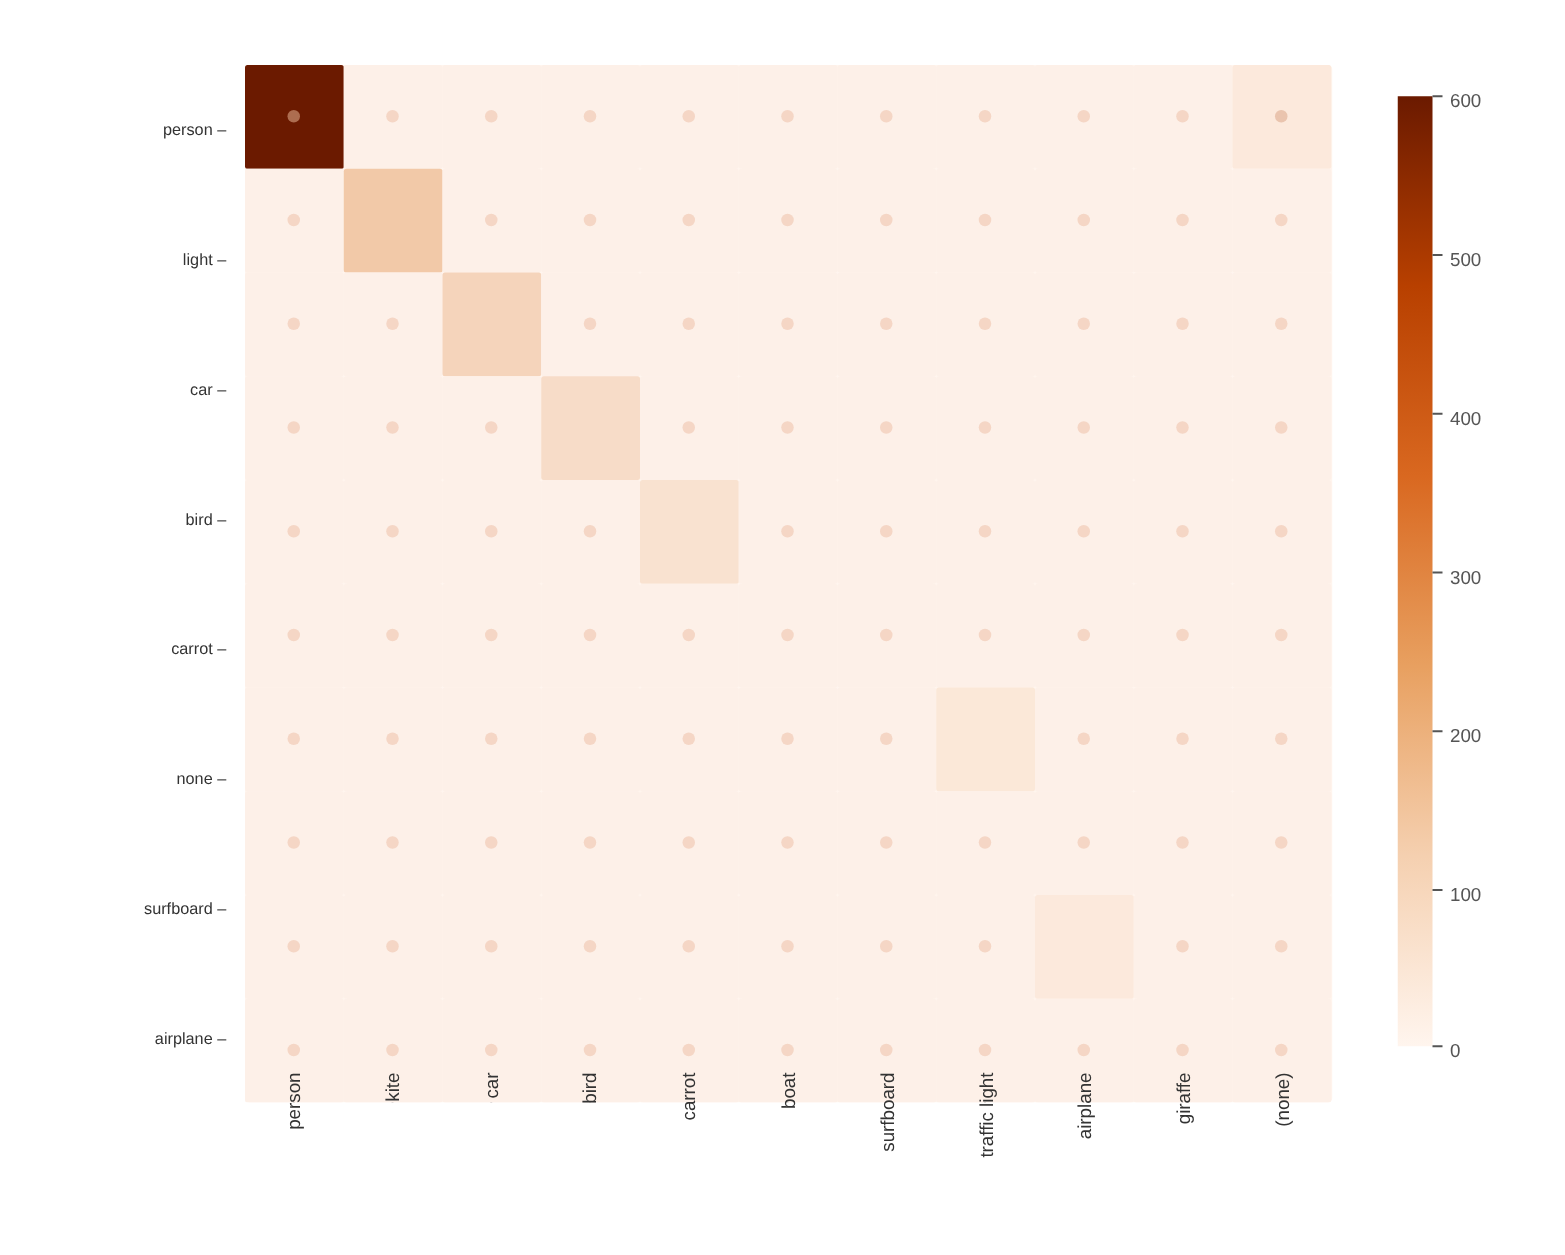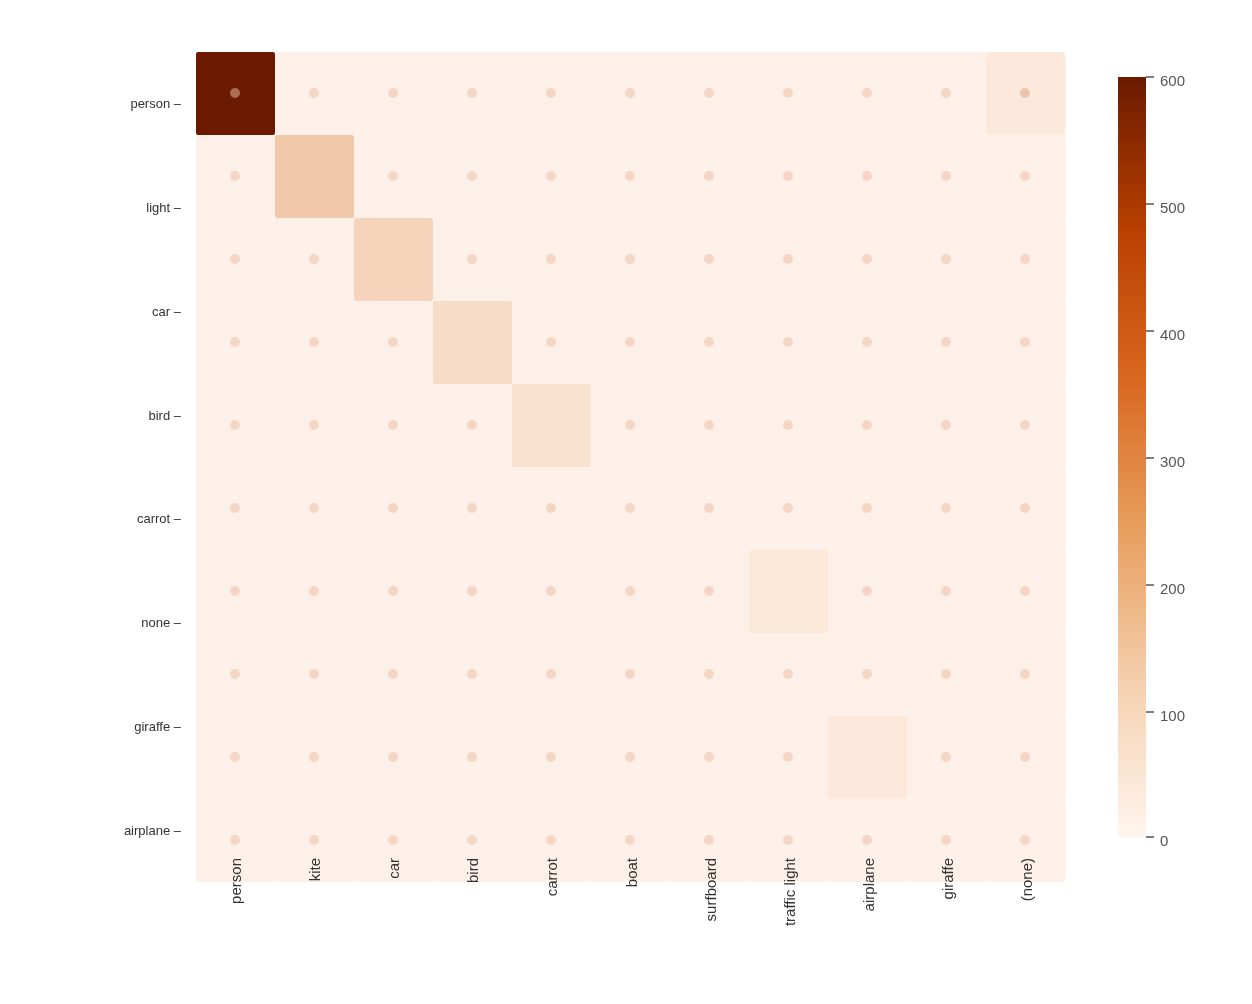--- a/index.html
+++ b/index.html
@@ -53,21 +53,21 @@
 
 <div class="chart-container">
 
   <div class="y-axis-labels">
     <div class="y-label" style="flex:1">person –</div>
     <div class="y-label" style="flex:1">light –</div>
     <div class="y-label" style="flex:1">car –</div>
     <div class="y-label" style="flex:1">bird –</div>
     <div class="y-label" style="flex:1">carrot –</div>
     <div class="y-label" style="flex:1">none –</div>
-    <div class="y-label" style="flex:1">giraffe –</div>
+    <div class="y-label" style="flex:1">surfboard –</div>
     <div class="y-label" style="flex:1">airplane –</div>
   </div>
 
   <div class="heatmap-area">
     <svg class="heatmap-svg" viewBox="0 0 870 830" xmlns="http://www.w3.org/2000/svg">
       <defs>
         
       </defs>
 
       <rect x="0" y="0" width="870" height="830" fill="#fff5ee" rx="4"></rect>

